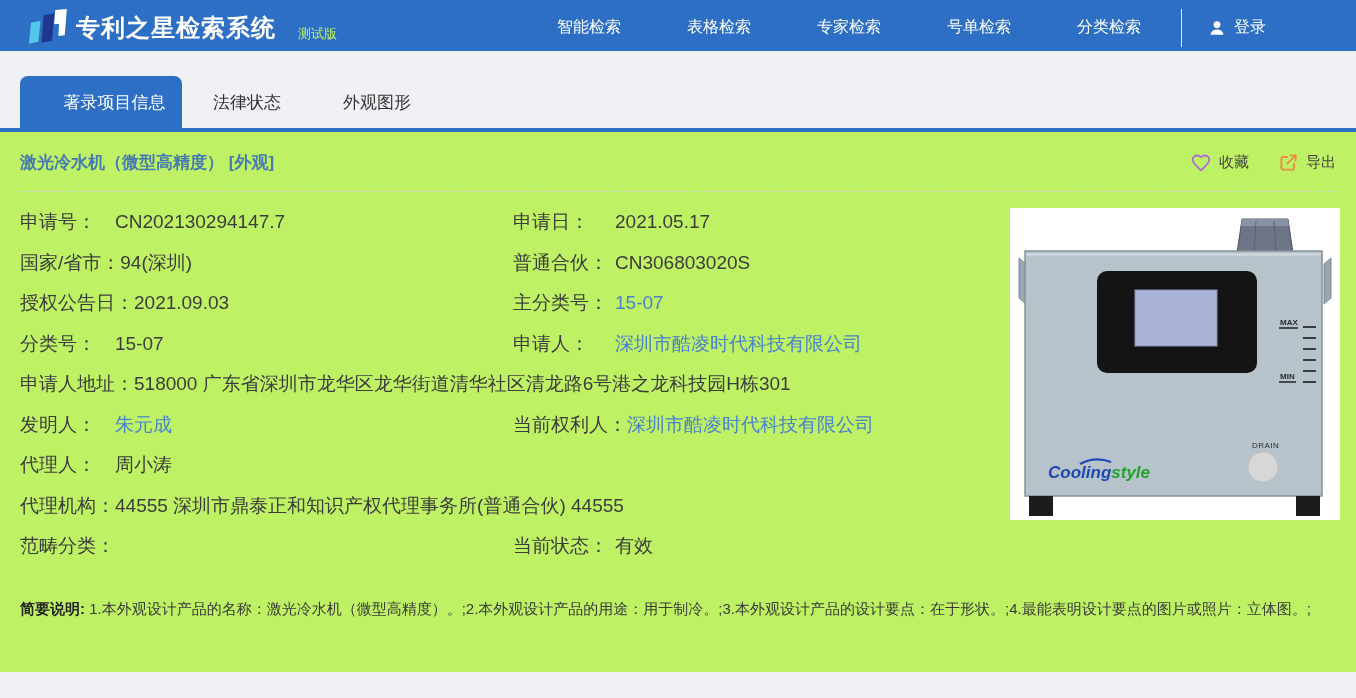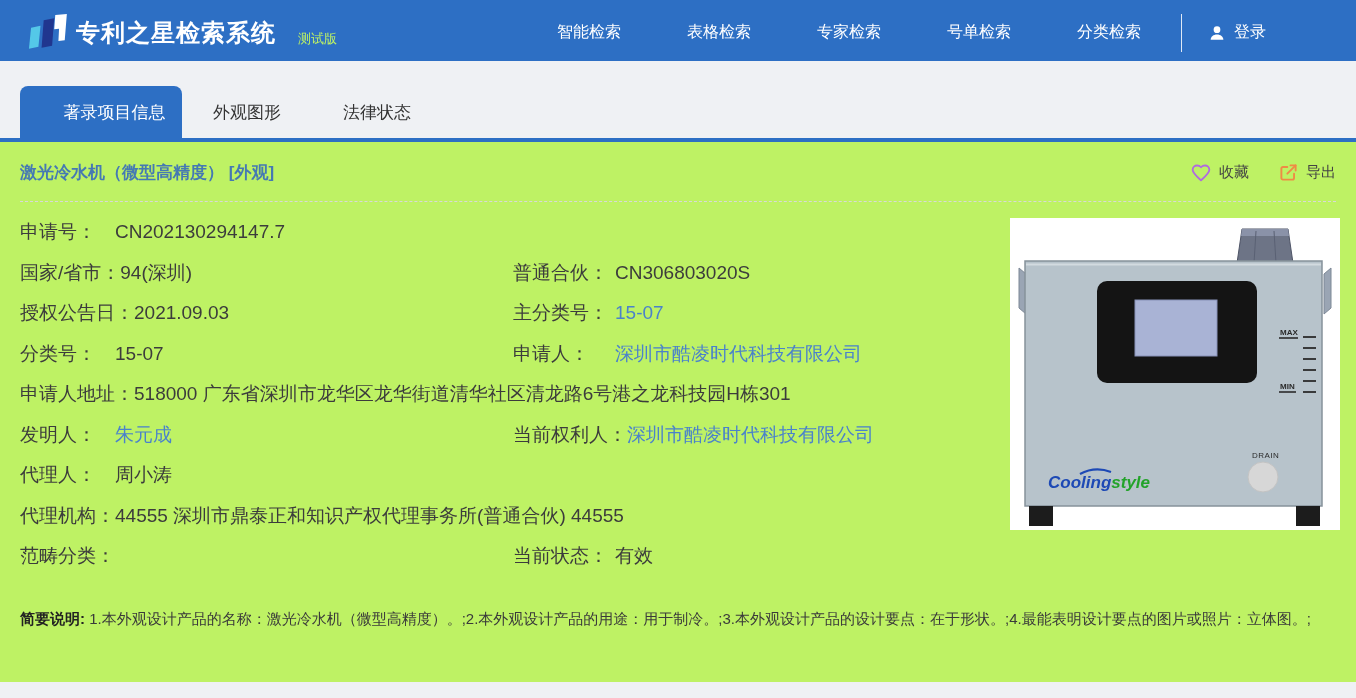--- a/index.html
+++ b/index.html
@@ -5,21 +5,21 @@
   * { box-sizing: border-box; margin: 0; padding: 0; }
   html,body { width:1356px; height:698px; }
   body {
     background:#eff1f4;
     font-family:"Liberation Sans","DejaVu Sans",sans-serif;
     color:#3c3c3c;
     overflow:hidden;
   }
   
   .header {
-    height:61px; background:#2d6fc4;
+    height:51px; background:#2d6fc4;
     display:flex; align-items:center;
     padding:4px 90px 0 28px;
   }
   .brand { display:flex; align-items:center; }
   .brand-mark { width:44px; height:40px; margin-right:4px; }
   .brand-name { color:#fff; font-size:24px; font-weight:bold; letter-spacing:1px; }
   .brand-badge { color:#bef264; font-size:13px; margin-left:22px; align-self:flex-end; padding-bottom:5px; }
   .nav { margin-left:auto; display:flex; align-items:center; }
   .nav-item { color:#fff; font-size:16px; margin-left:66px; cursor:pointer; white-space:nowrap; }
   .nav-divider { width:1px; height:38px; background:rgba(255,255,255,.85); margin:0 26px 0 40px; }
@@ -93,22 +93,22 @@
         <circle cx="12" cy="7.5" r="4.5"></circle>
         <path d="M3.5 21c0-4 3.8-7 8.5-7s8.5 3 8.5 7z"></path>
       </svg>
       <span>登录</span>
     </span>
   </div>
 </div>
 
 <div class="tabs-area">
   <div class="tab active">著录项目信息</div>
+  <div class="tab plain">法律状态</div>
   <div class="tab plain">外观图形</div>
-  <div class="tab plain">法律状态</div>
 </div>
 
 <div class="content">
 
   <div class="title-row">
     <span class="page-title">激光冷水机（微型高精度） [外观]</span>
     <div class="actions">
       <span class="action">
         <svg width="20" height="20" viewBox="0 0 24 24" fill="none" stroke="#b06ae0" stroke-width="2.2" stroke-linejoin="round">
           <path d="M12 20.8l-1.4-1.3C5.4 14.9 2 11.9 2 8.2 2 5.2 4.4 3 7.4 3c1.7 0 3.4.8 4.6 2.1C13.2 3.8 14.9 3 16.6 3 19.6 3 22 5.2 22 8.2c0 3.7-3.4 6.7-8.6 11.3L12 20.8z"></path>
@@ -126,20 +126,24 @@
     </div>
   </div>
 
   <div class="fields">
 
     <div class="frow">
       <div class="fcell left">
         <span class="flabel">申请号：</span>
         <span class="fvalue">CN202130294147.7</span>
       </div>
+      <div class="fcell right">
+        <span class="flabel">申请日：</span>
+        <span class="fvalue">2021.05.17</span>
+      </div>
     </div>
 
     <div class="frow">
       <div class="fcell left">
         <span class="flabel">国家/省市：</span>
         <span class="fvalue">94(深圳)</span>
       </div>
       <div class="fcell right">
         <span class="flabel">普通合伙：</span>
         <span class="fvalue">CN306803020S</span>

